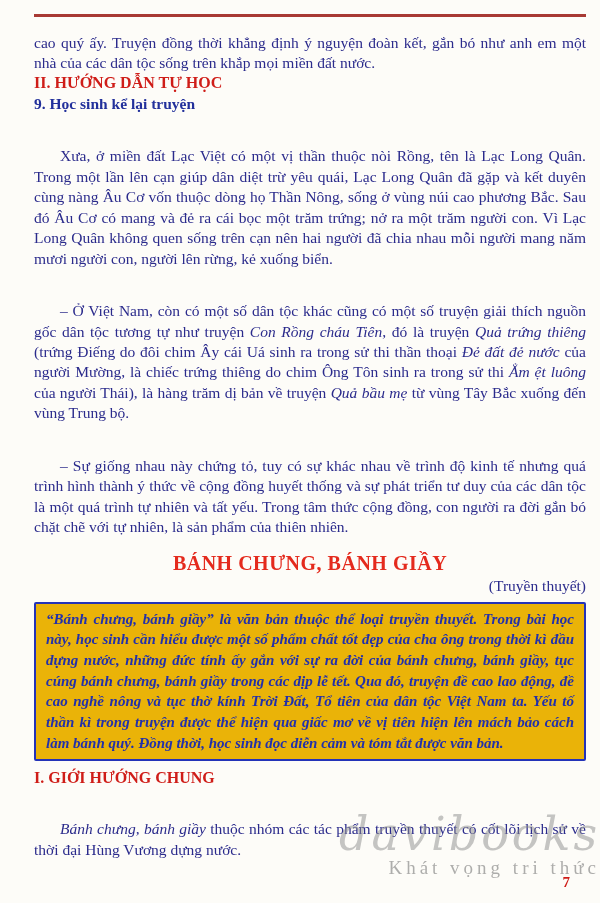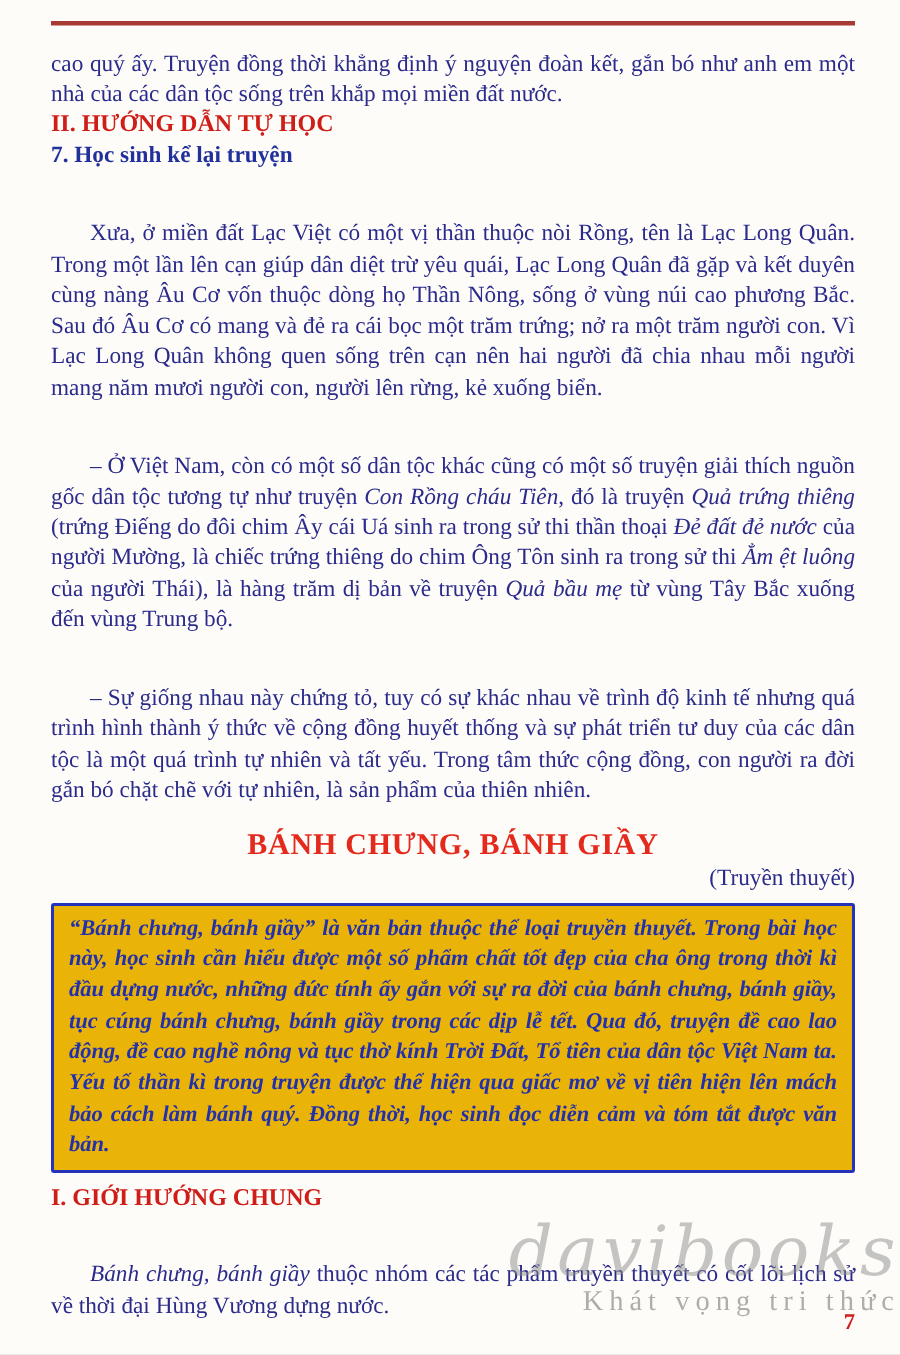--- a/index.html
+++ b/index.html
@@ -3,21 +3,21 @@
 <meta charset="utf-8">
 <style>
   * { margin:0; padding:0; box-sizing:border-box; }
   html,body { background:#d8d8d8; }
   body { font-family:"Liberation Serif","DejaVu Serif",serif; }
   .page {
     position:relative;
     width:600px; height:903px;
     margin:0 auto;
     background:#fdfcf8;
-    padding:14px 30px 0 34px;
+    padding:14px 14px 0 34px;
     overflow:hidden;
   }
   .top-rule { height:3px; background:#a83a34; margin-bottom:16px; }
   .body-text {
     color:#2b2b8c;
     font-size:15.5px;
     line-height:1.32;
     text-align:justify;
   }
   .indent { text-indent:26px;margin-top:32px; }
@@ -95,21 +95,21 @@
 <body>
 
 <div class="page">
 
   <div class="top-rule"></div>
 
   <p class="body-text">cao quý ấy. Truyện đồng thời khẳng định ý nguyện đoàn kết, gắn bó như anh em một nhà của các dân tộc sống trên khắp mọi miền đất nước.</p>
 
   <h2 class="red-heading">II. HƯỚNG DẪN TỰ HỌC</h2>
 
-  <h3 class="blue-subheading">7. Học sinh kể lại truyện</h3>
+  <h3 class="blue-subheading">9. Học sinh kể lại truyện</h3>
 
   <p class="body-text indent">Xưa, ở miền đất Lạc Việt có một vị thần thuộc nòi Rồng, tên là Lạc Long Quân. Trong một lần lên cạn giúp dân diệt trừ yêu quái, Lạc Long Quân đã gặp và kết duyên cùng nàng Âu Cơ vốn thuộc dòng họ Thần Nông, sống ở vùng núi cao phương Bắc. Sau đó Âu Cơ có mang và đẻ ra cái bọc một trăm trứng; nở ra một trăm người con. Vì Lạc Long Quân không quen sống trên cạn nên hai người đã chia nhau mỗi người mang năm mươi người con, người lên rừng, kẻ xuống biển.</p>
 
 
   <p class="body-text indent"><span>– Ở Việt Nam, còn có một số dân tộc khác cũng có một số truyện giải thích nguồn gốc dân tộc tương tự như truyện </span><i>Con Rồng cháu Tiên</i><span>, đó là truyện </span><i>Quả trứng thiêng</i><span> (trứng Điếng do đôi chim Ây cái Uá sinh ra trong sử thi thần thoại </span><i>Đẻ đất đẻ nước</i><span> của người Mường, là chiếc trứng thiêng do chim Ông Tôn sinh ra trong sử thi </span><i>Ẳm ệt luông</i><span> của người Thái), là hàng trăm dị bản về truyện </span><i>Quả bầu mẹ</i><span> từ vùng Tây Bắc xuống đến vùng Trung bộ.</span></p>
   <p class="body-text indent">– Sự giống nhau này chứng tỏ, tuy có sự khác nhau về trình độ kinh tế nhưng quá trình hình thành ý thức về cộng đồng huyết thống và sự phát triển tư duy của các dân tộc là một quá trình tự nhiên và tất yếu. Trong tâm thức cộng đồng, con người ra đời gắn bó chặt chẽ với tự nhiên, là sản phẩm của thiên nhiên.</p>
 
   <h1 class="lesson-title">BÁNH CHƯNG, BÁNH GIẦY</h1>
   <div class="lesson-subtitle">(Truyền thuyết)</div>
 

